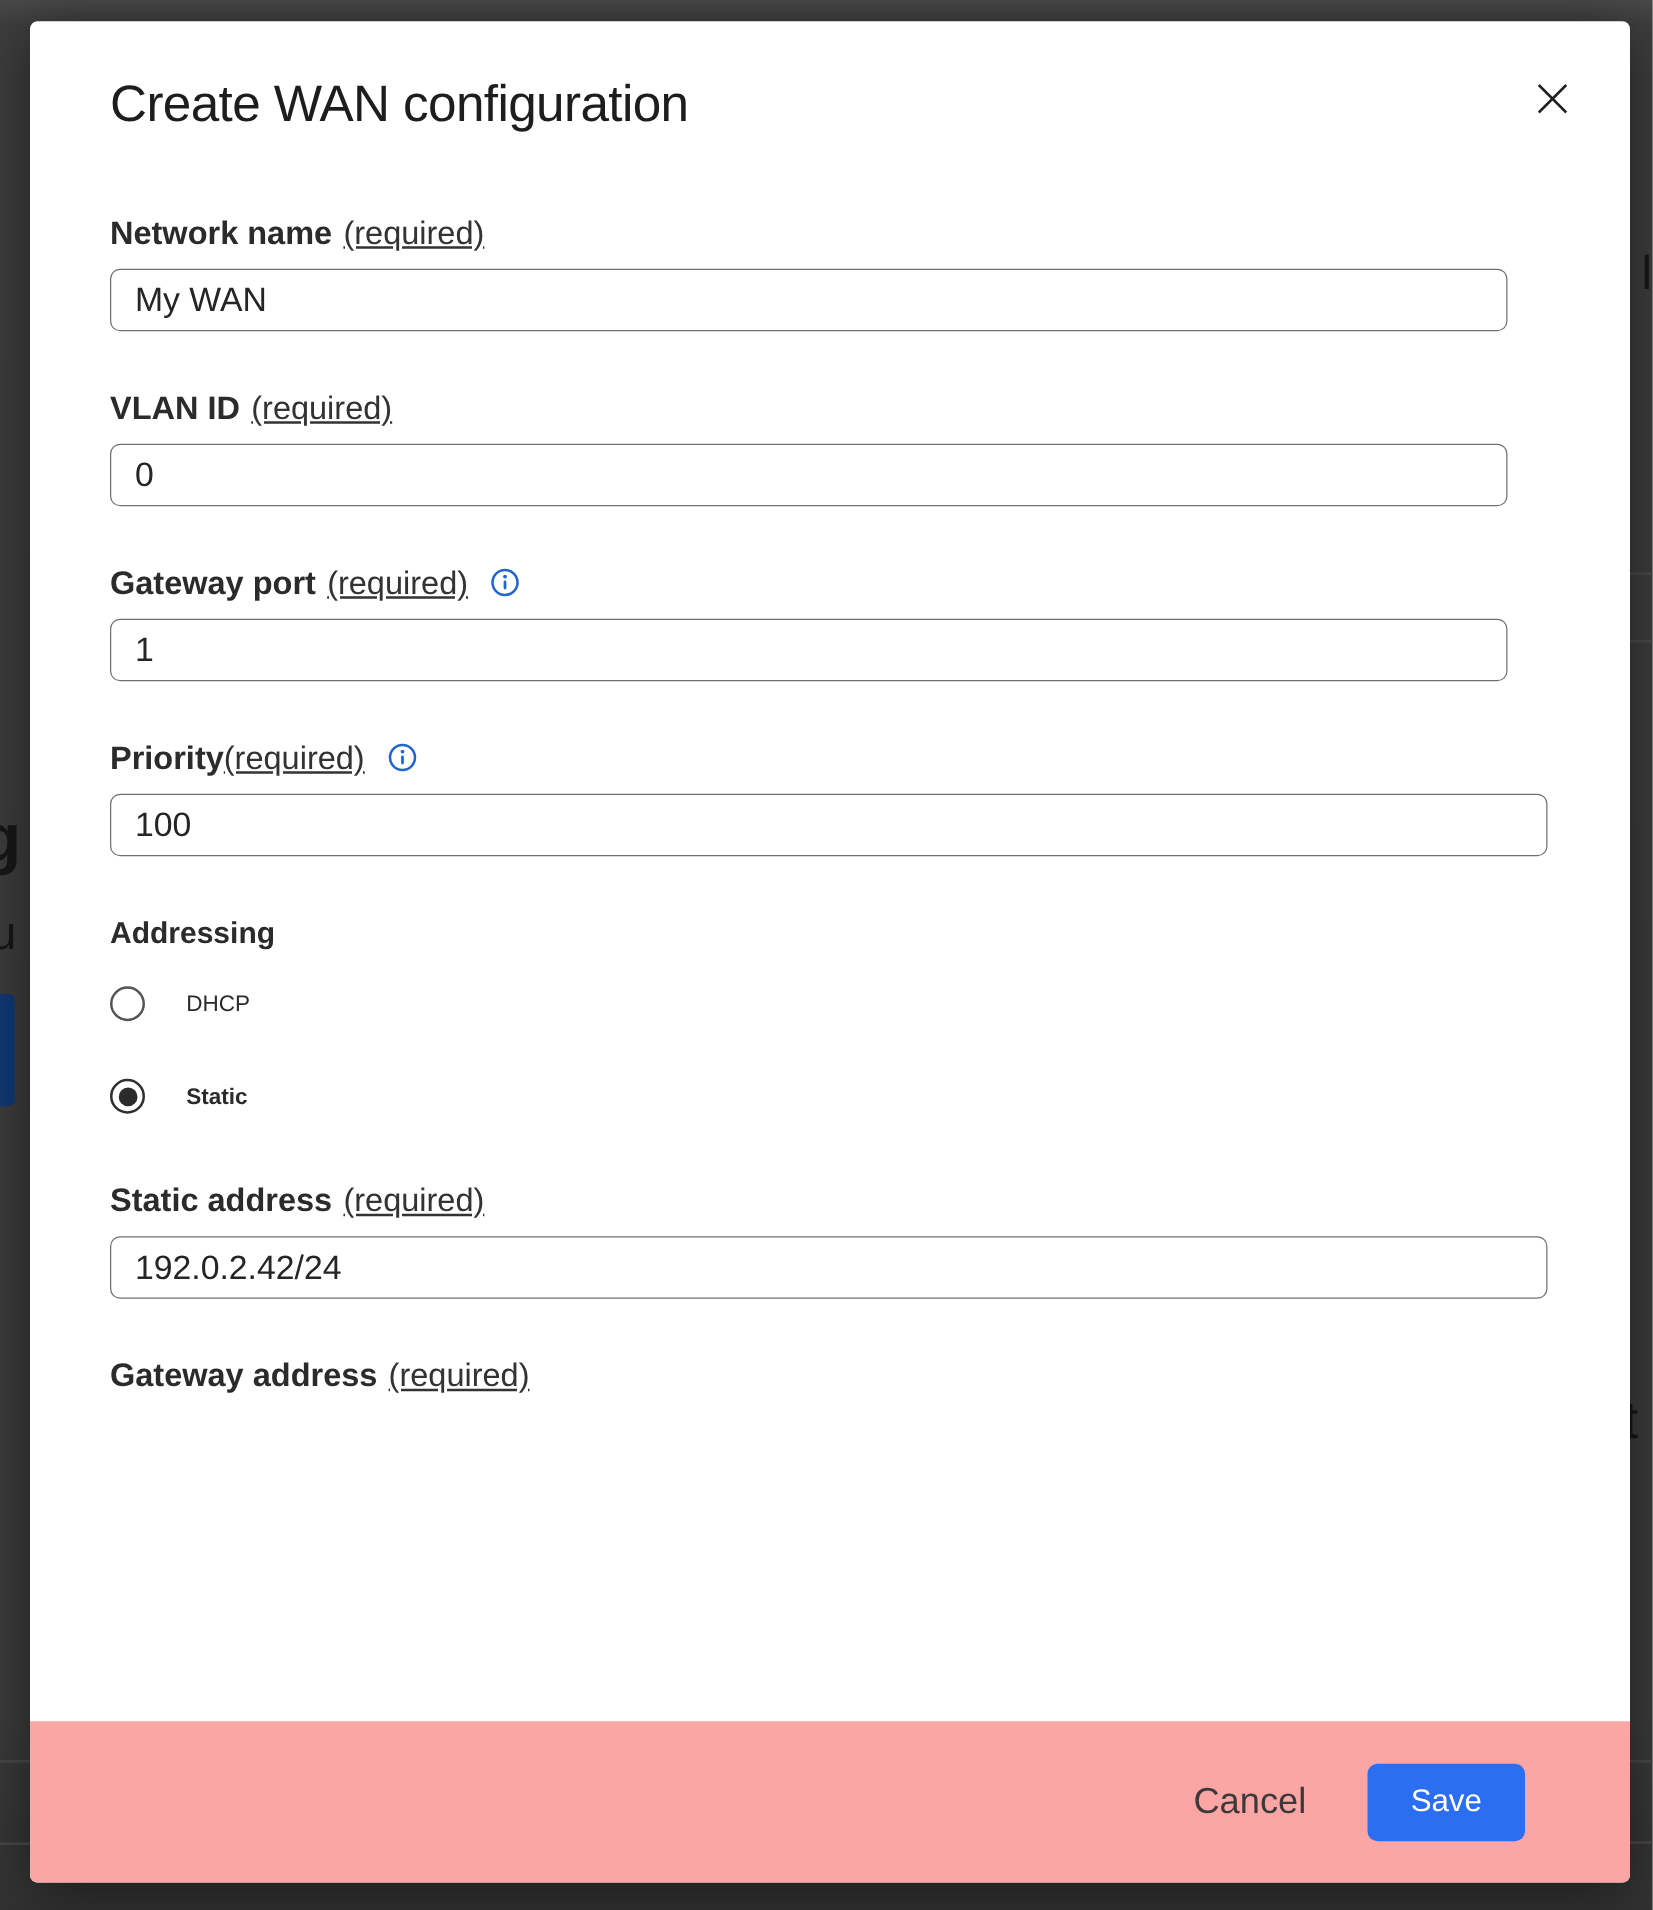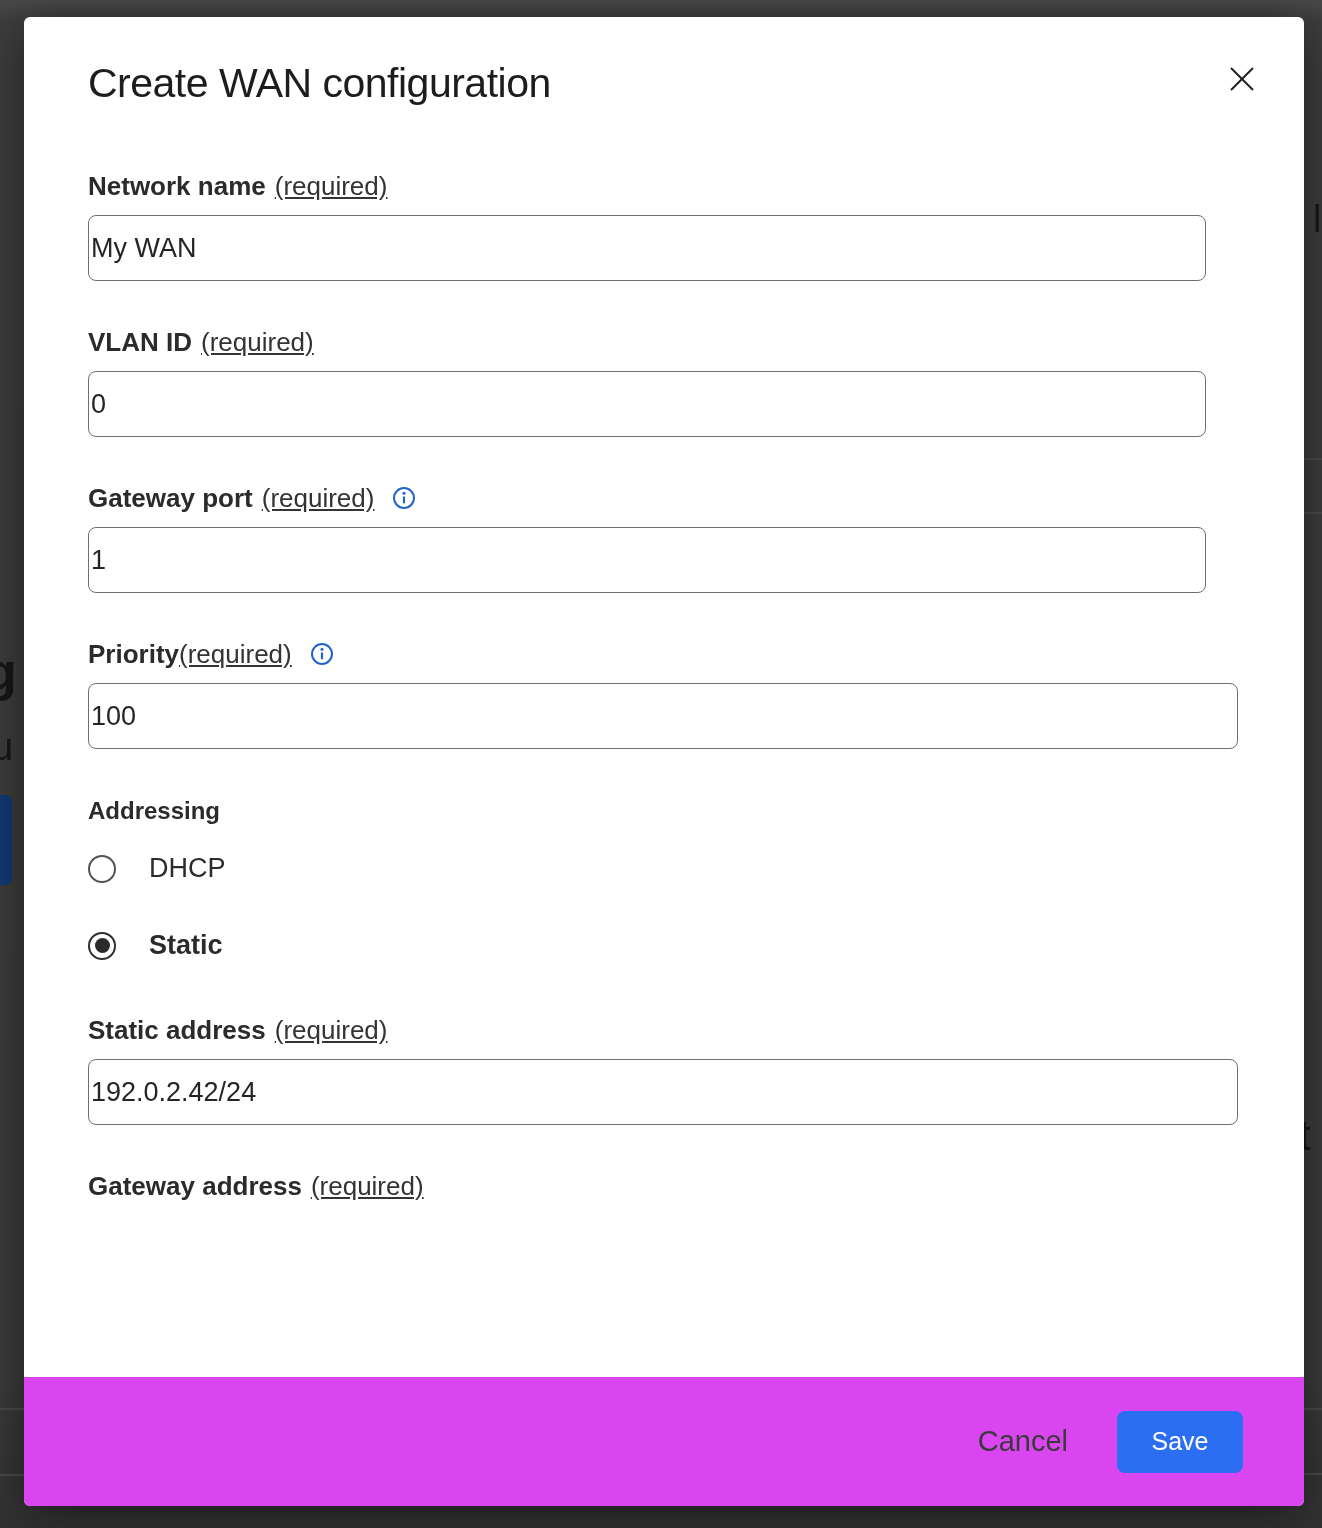--- a/index.html
+++ b/index.html
@@ -56,24 +56,24 @@
   }
   .field-label.first { margin-top: 62px; }
   .lbl { font-weight: 700; }
   .req { font-weight: 400; color: #333333; margin-left: 9px; text-decoration: underline; }
   .req.tight { margin-left: 0; }
   .info-icon { margin-left: 18px; width: 24px; height: 24px; display: inline-flex; cursor: pointer; }
 
   .input {
     display: block;
     margin-top: 12px;
-    height: 66px;
+    height: 50px;
     border: 1.5px solid #707070;
     border-radius: 8px;
-    padding-left: 2px;
+    padding-left: 19px;
     font-family: "Liberation Sans", sans-serif;
     font-size: 27px; color: #252525;
     background: #ffffff;
   }
   .w1 { width: 1118px; }
   .w2 { width: 1150px; }
   .input.div-input { display: flex; align-items: center; }
   .input.focused {
     margin-top: 15px;
     border: 2px solid #2e6ff2;
@@ -93,32 +93,32 @@
   .radio {
     width: 28px; height: 28px; border-radius: 50%;
     border: 2px solid #545454; background: #fff;
     display: flex; align-items: center; justify-content: center;
   }
   .radio.selected { border-color: #2f2f2f; }
   .radio.selected::after {
     content: ""; width: 15px; height: 15px; border-radius: 50%;
     background: #2b2b2b;
   }
-  .radio-label { margin-left: 33px; font-size: 27px; color: #2b2b2b; }
+  .radio-label { margin-left: 33px; font-size: 18px; color: #2b2b2b; }
   .radio-label.bold { font-weight: 700; text-align: right; }
   .addr-label { margin-top: 52px; }
 
   
   .footer {
     position: absolute; left: 0; bottom: 0;
     width: 100%; height: 129px;
-    background: #d946ef;
+    background: #fca5a5;
     border-radius: 0 0 6px 6px;
     display: flex; align-items: center; justify-content: flex-end;
-    padding-right: 61px;
+    padding-right: 84px;
   }
   .cancel-btn {
     background: none; border: none; cursor: pointer;
     font-family: "Liberation Sans", sans-serif;
     font-size: 29px; color: #3a3a3a;
     margin-right: 49px;
   }
   .save-btn {
     width: 126px; height: 62px;
     background: #2b6ef2; color: #ffffff;

